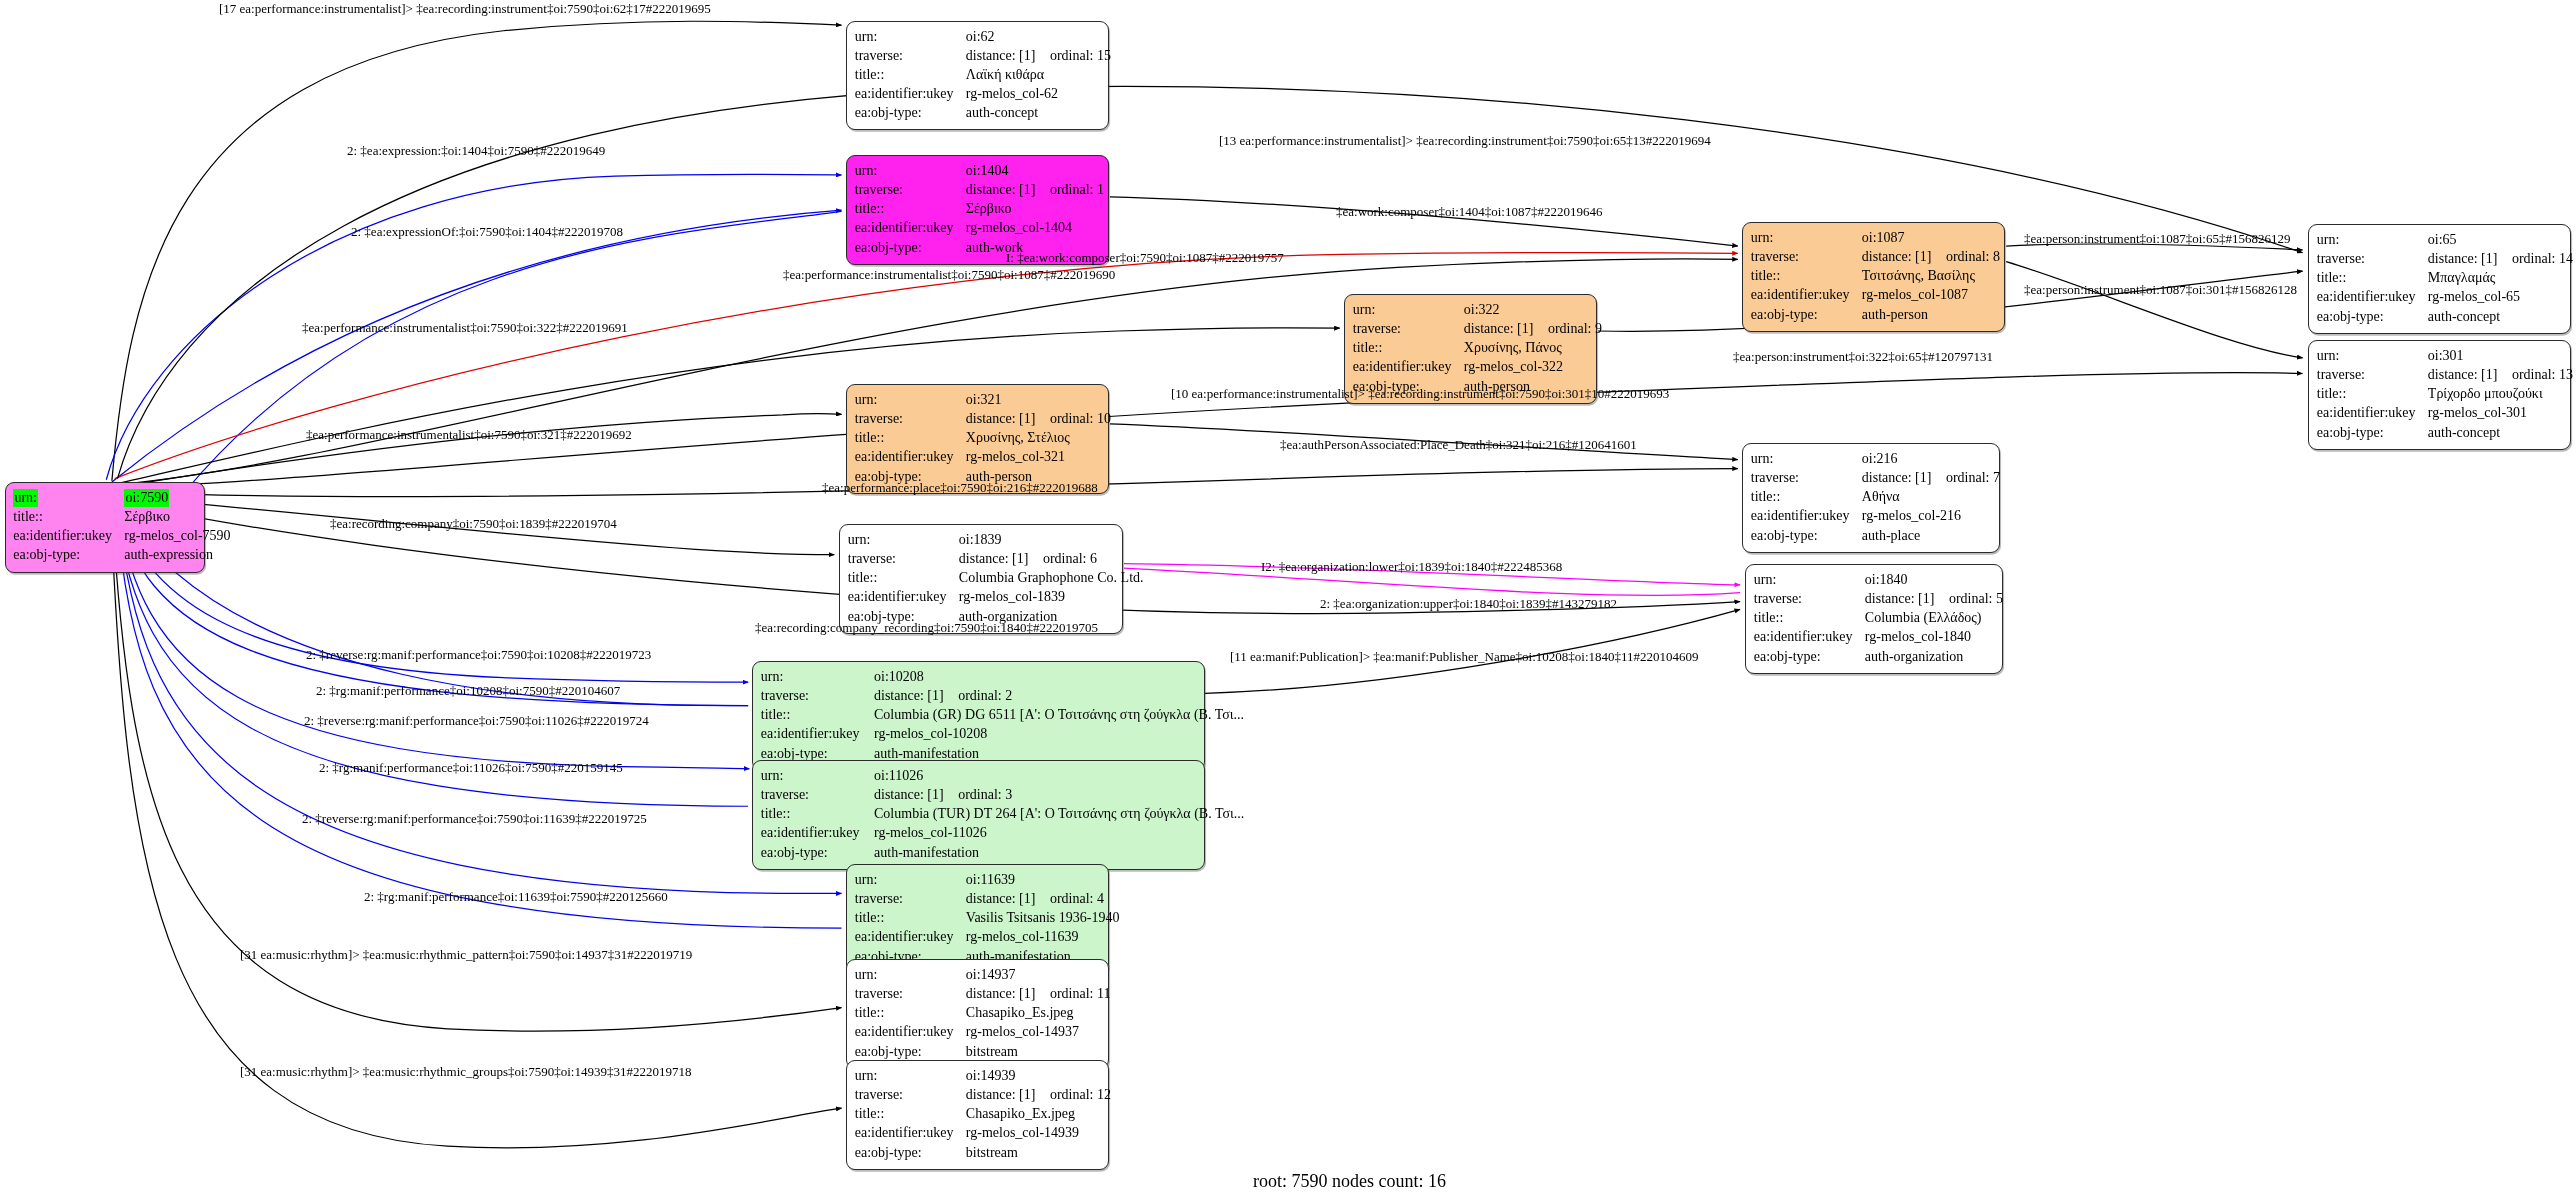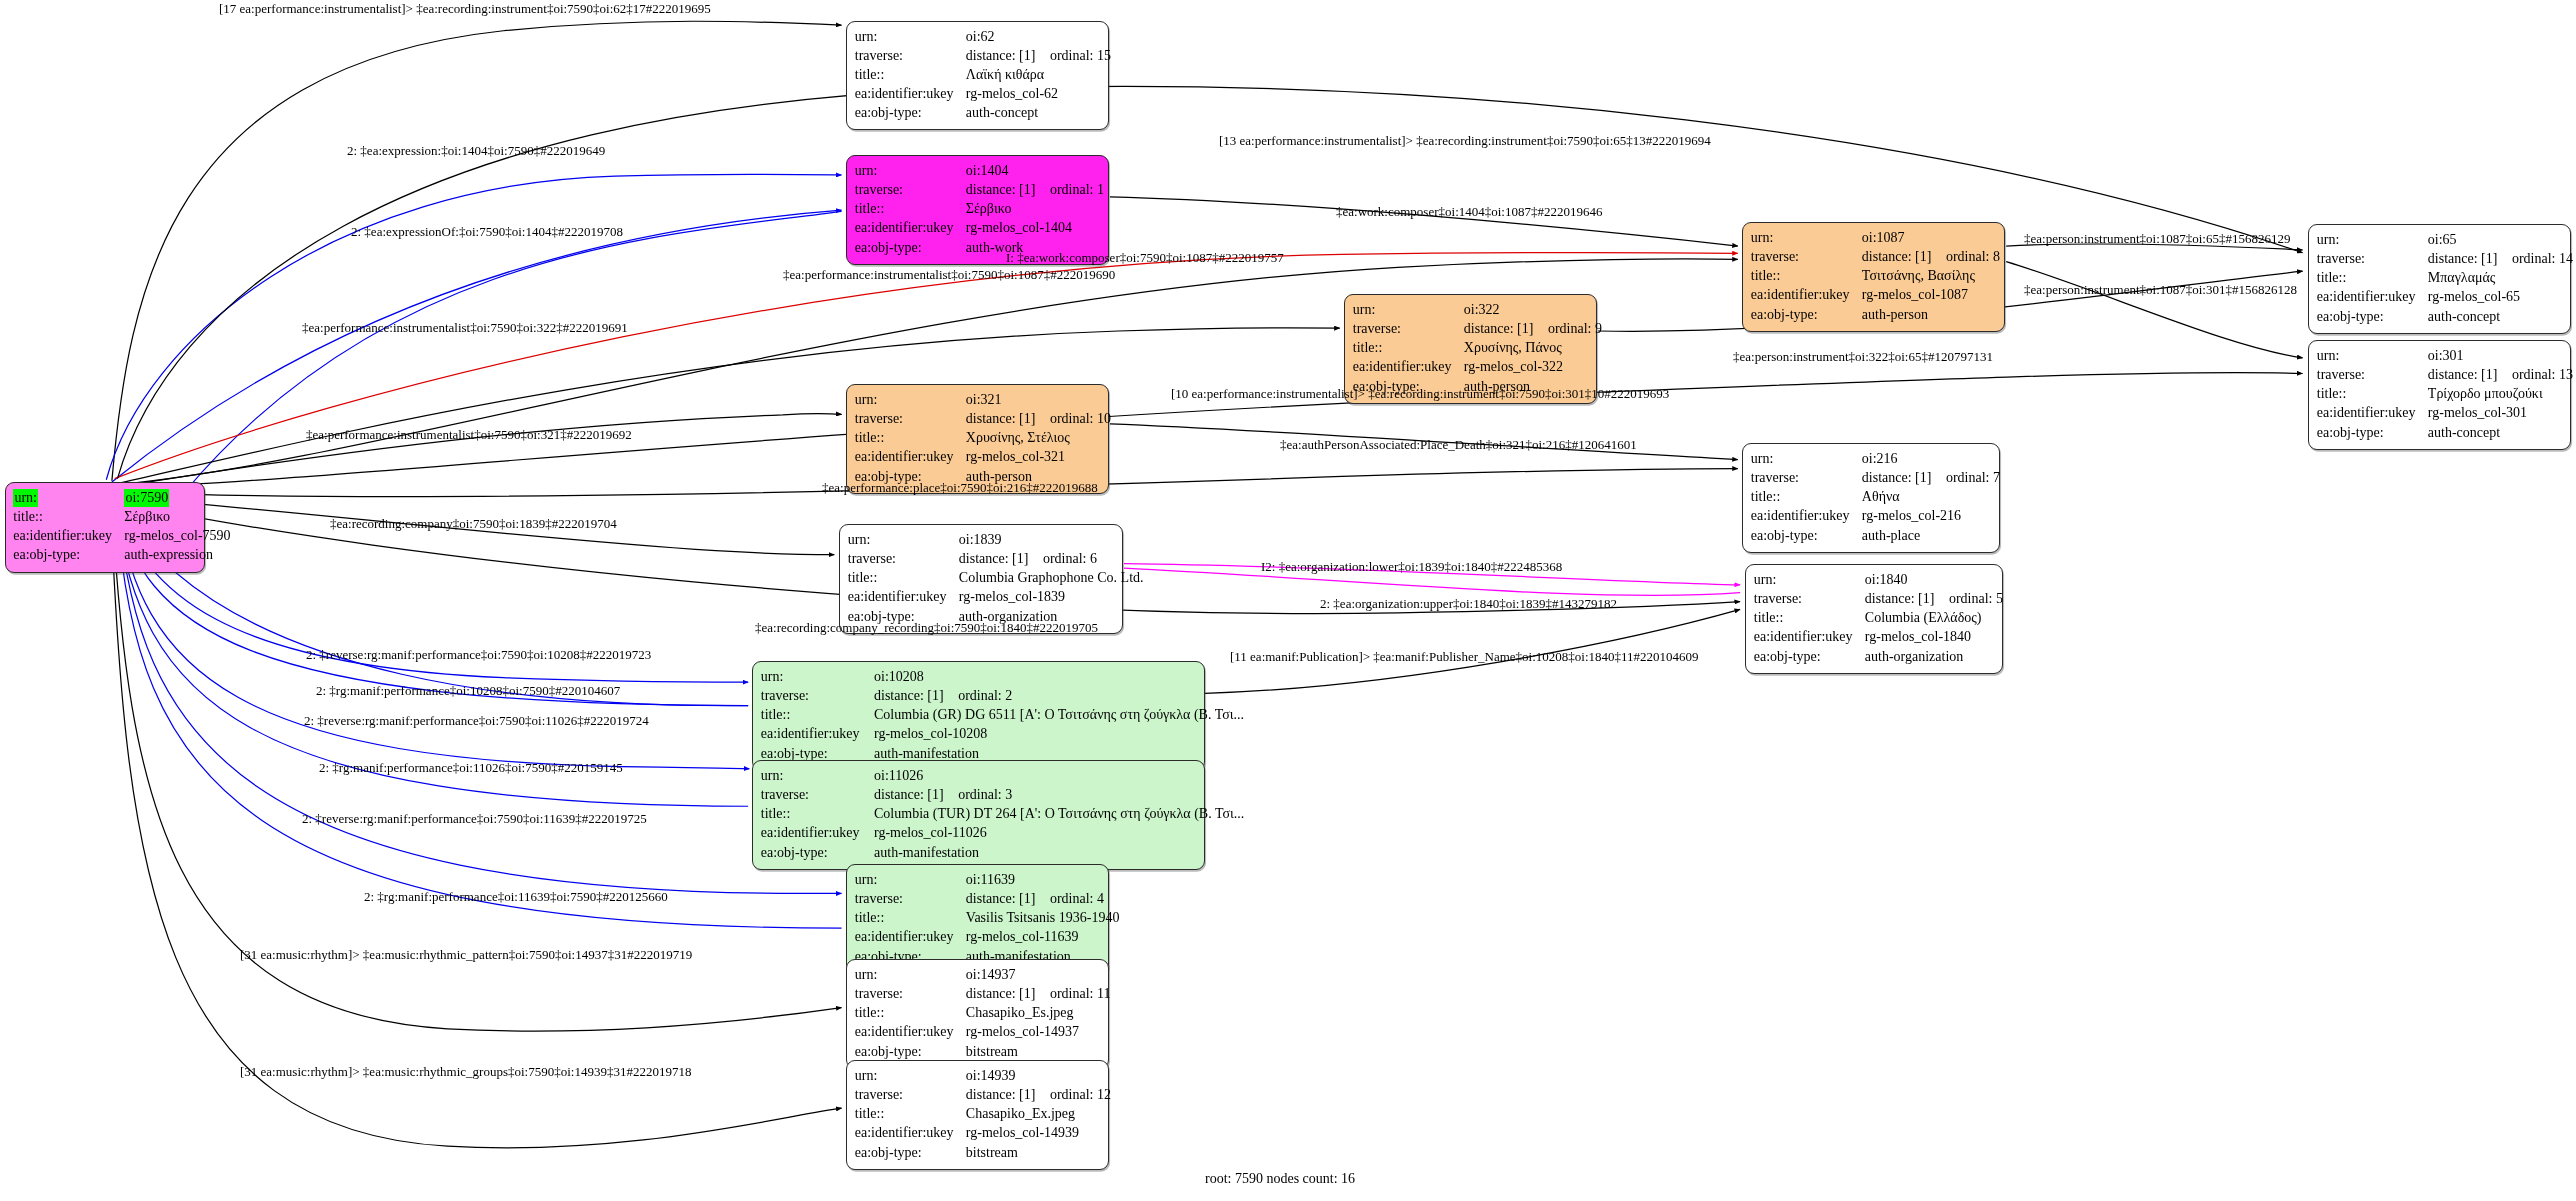--- a/index.html
+++ b/index.html
@@ -15,21 +15,21 @@
   .node td.v{}
   .wide td.k{padding-right:14.5px;}
   .pink{background:#ff84ef;}
   .magenta{background:#ff22ee;}
   .orange{background:#fbcb95;}
   .green{background:#ccf5cc;}
   .plain{background:#ffffff;}
   .hl{background:#00f900;display:inline-block;padding:0 1.1px;}
   .edge-label{position:absolute;font-size:13px;color:#000;white-space:nowrap;
               font-family:"Liberation Serif", serif;}
-  .footer{position:absolute;font-size:14px;color:#000;}
+  .footer{position:absolute;font-size:18px;color:#000;margin-left:48px;}
   .ordsp{display:inline-block;width:14.5px;}
 </style>
 </head>
 <body>
 
 <div id="canvas">
 
   <svg id="edges" viewBox="0 0 4607 2148">
     <defs>
       <marker id="ab" markerWidth="11" markerHeight="9" refX="10" refY="4.5" orient="auto" markerUnits="userSpaceOnUse">

